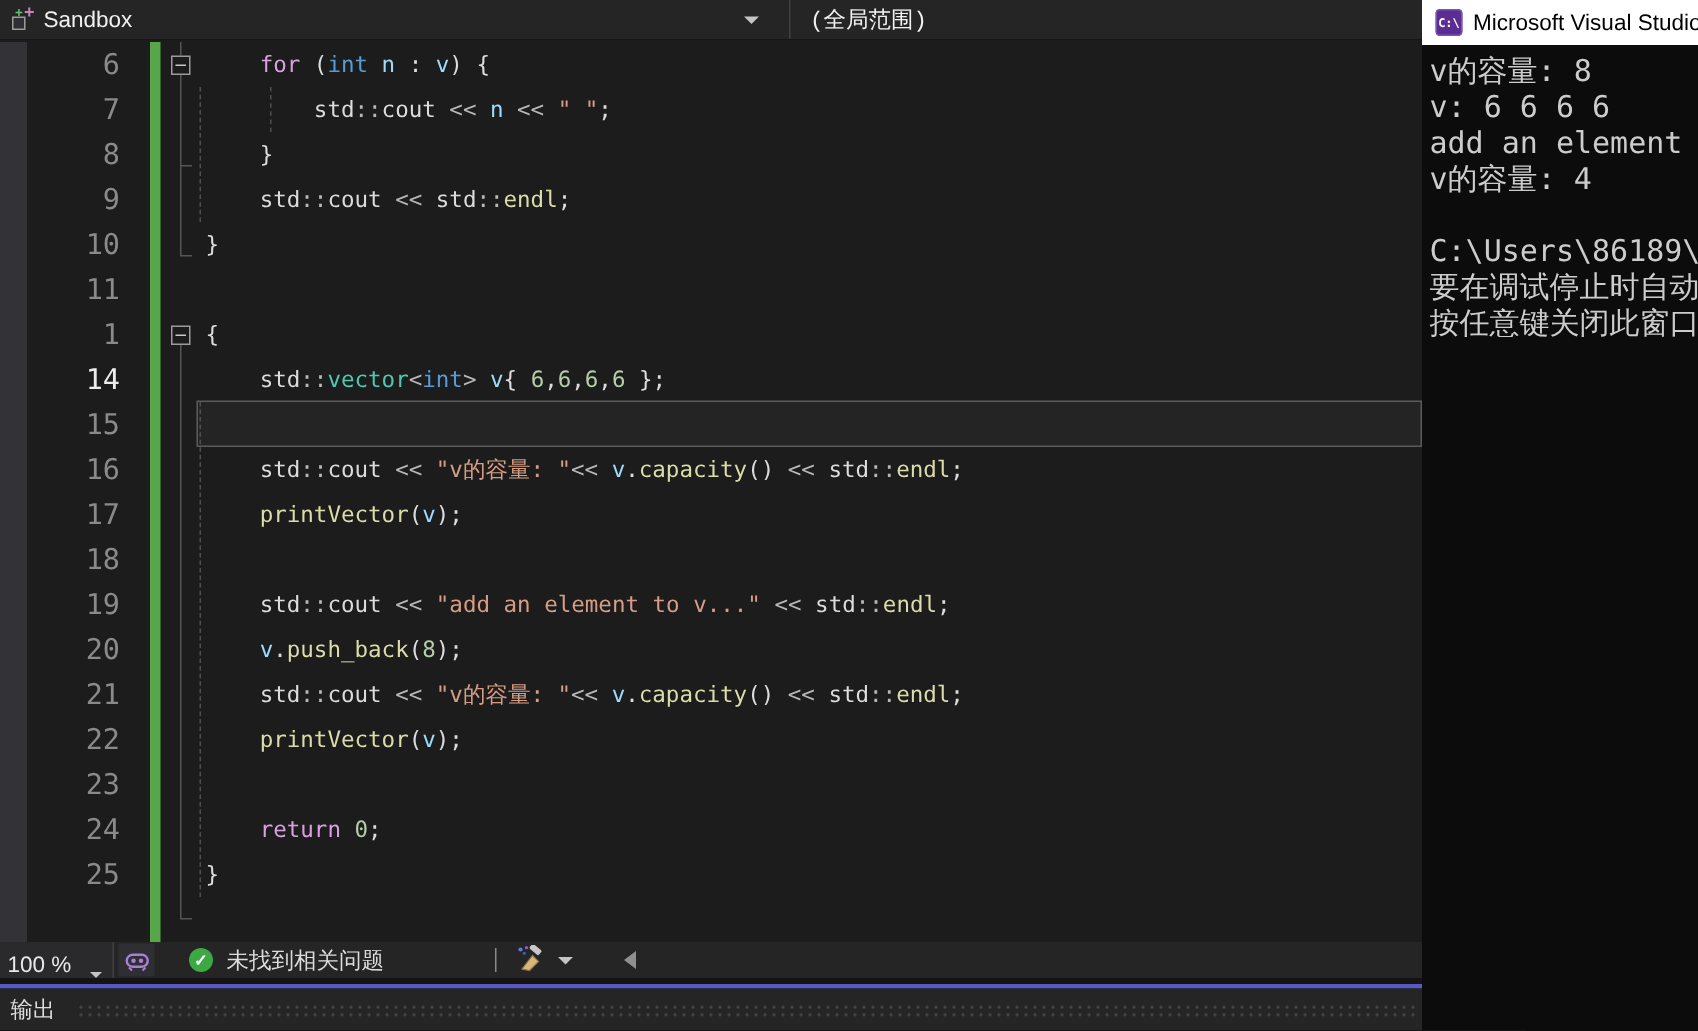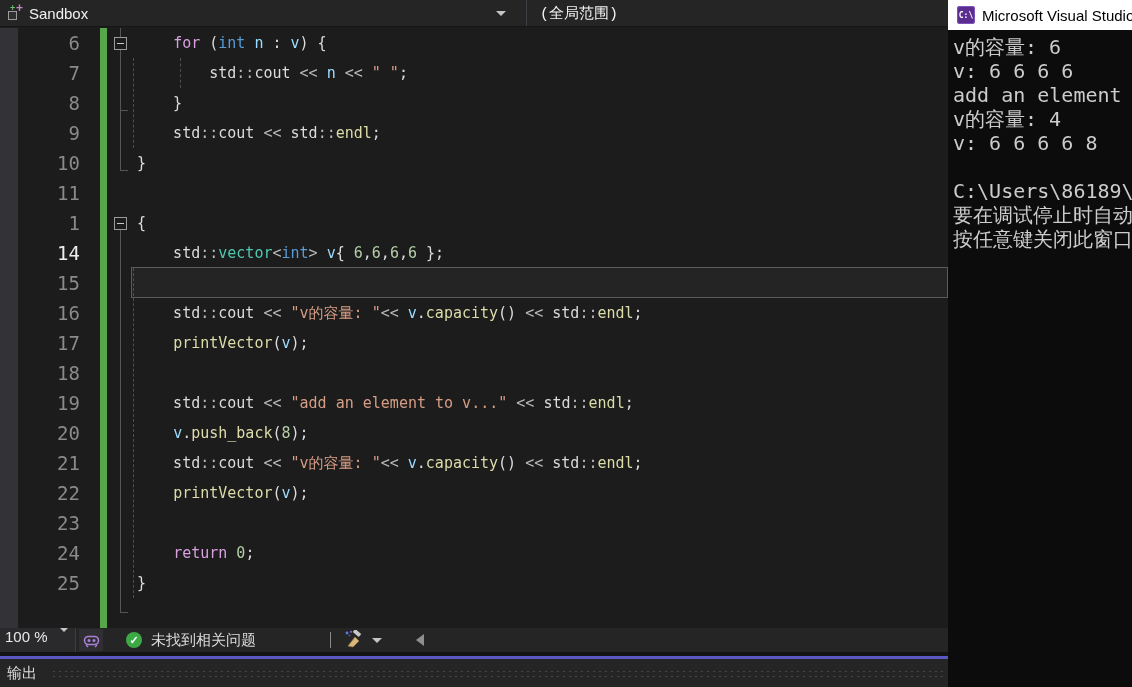--- a/index.html
+++ b/index.html
@@ -71,21 +71,21 @@
   .tk-f  { color:#DCDCAA; }
   .tk-v  { color:#9CDCFE; }
 
   
   #statusbar {
     position:absolute; left:0; top:628px; width:948px; height:24px;
     background:#252526; color:#E8E8E8; font-size:15px;
   }
   #zoom-combo {
     position:absolute; left:0; top:0; width:76px; height:24px; background:#2A2A2C;
-    border-right:1px solid #3F3F46; display:flex; align-items:flex-start; padding-left:5px;
+    border-right:1px solid #3F3F46; display:flex; align-items:flex-end; padding-left:5px;
   }
   #zoom-combo .chev { position:absolute; right:7px; border-left-width:4px; border-right-width:4px; border-top-width:4px; }
   #copilot-btn { position:absolute; left:79px; top:1px; width:24px; height:22px; background:#2F2F33; display:flex; align-items:center; justify-content:center; }
   #health { position:absolute; left:126px; top:0; height:24px; display:flex; align-items:center; gap:9px; color:#DCDCDC; }
   #check-icon {
     width:16px; height:16px; border-radius:50%; background:#3DA944; color:#FFFFFF;
     font-size:11px; font-weight:bold; display:flex; align-items:center; justify-content:center;
   }
   #status-div { position:absolute; left:330px; top:4px; width:1px; height:16px; background:#8A8A8A; }
   #cleanup-btn { position:absolute; left:342px; top:0; height:24px; display:flex; align-items:center; gap:8px; }
@@ -230,25 +230,24 @@
     <span class="title">输出</span>
     <span id="grip"></span>
   </div>
 
   <div id="console-window">
     <div id="console-titlebar">
       <span id="console-app-icon">C:\</span>
       <span id="console-title">Microsoft Visual Studio</span>
     </div>
     <div id="console-body">
-        <div class="con-line">v的容量: 6</div>
+        <div class="con-line">v的容量: 8</div>
         <div class="con-line">v: 6 6 6 6</div>
         <div class="con-line">add an element to v...</div>
         <div class="con-line">v的容量: 4</div>
-        <div class="con-line">v: 6 6 6 6 8</div>
         <div class="con-line"></div>
         <div class="con-line">C:\Users\86189\D</div>
         <div class="con-line">要在调试停止时自动关闭控制台</div>
         <div class="con-line">按任意键关闭此窗口. . .</div>
       </div>
   </div>
 
 </div>
 
 </body></html>

